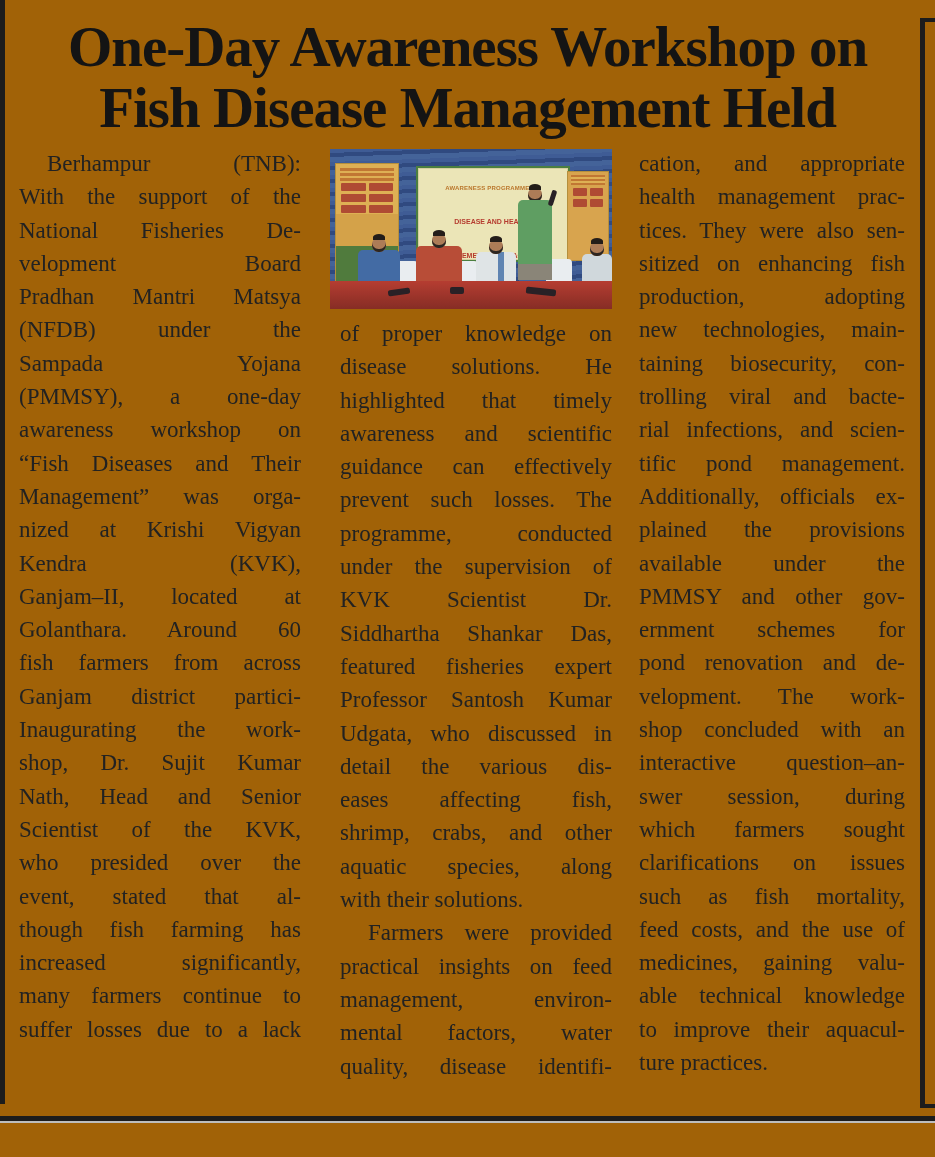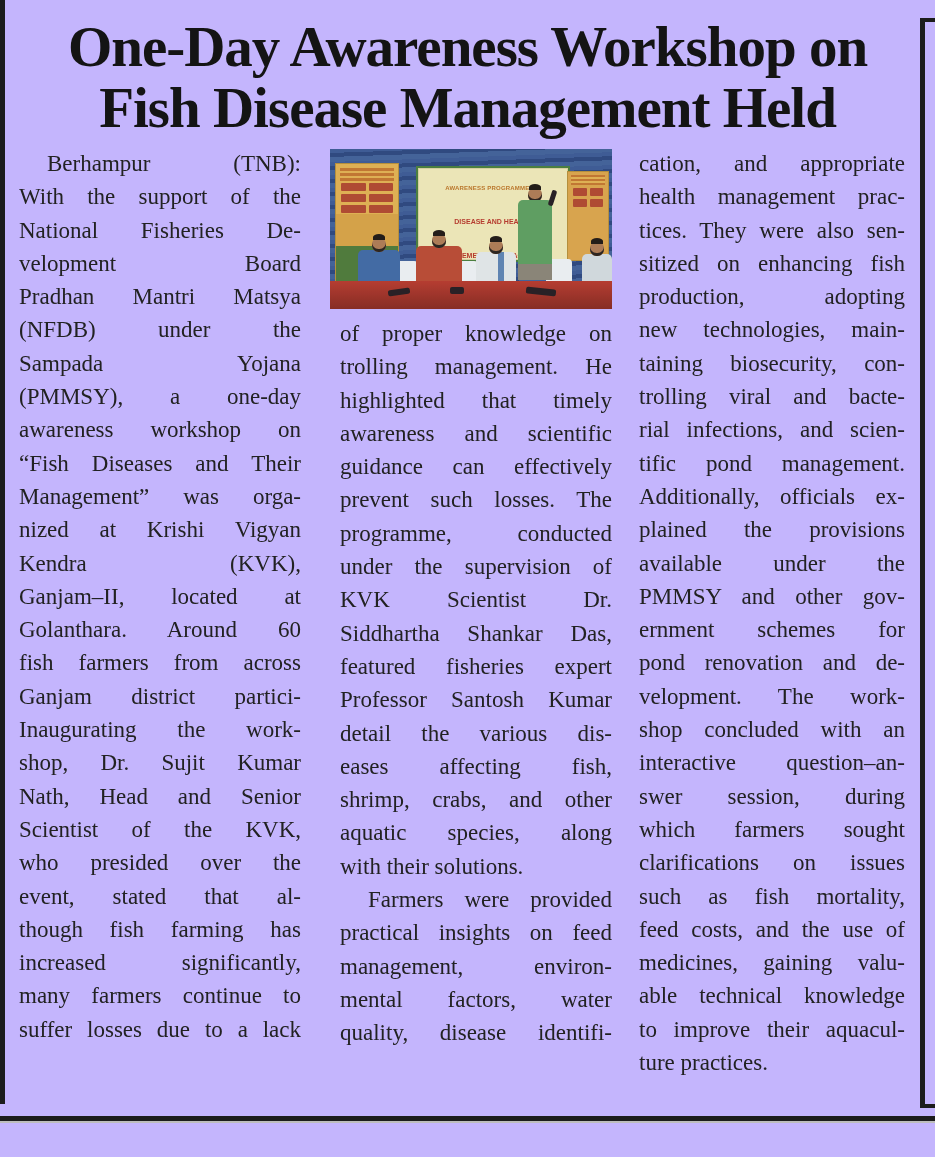--- a/index.html
+++ b/index.html
@@ -1,19 +1,19 @@
 <!DOCTYPE html>
 <html><head>
 <meta charset="utf-8">
 <style>
   html,body{margin:0;padding:0;background:#e8e8e8;}
   .page{
     position:relative;
     width:935px;height:1157px;
-    background:#c4b5fd;
+    background:#a16207;
     font-family:"Liberation Serif", serif;
     color:#1b1b1b;
     overflow:hidden;
     margin:0 auto;
   }
   
   .left-rule{position:absolute;left:0;top:0;width:5px;height:1104px;background:#1c1c1c;}
   .right-frame{position:absolute;right:0;top:18px;width:10px;height:1082px;
     border-left:5px solid #1c1c1c;border-top:4px solid #1c1c1c;border-bottom:4px solid #1c1c1c;}
   .bottom-rule{position:absolute;left:0;top:1116px;width:935px;height:5px;background:#1c1c1c;
@@ -172,31 +172,32 @@
         </div>
 
         <div class="table">
           <span class="obj" style="left:58px;top:8px;width:22px;height:6px;transform:rotate(-8deg);"></span>
           <span class="obj" style="left:120px;top:6px;width:14px;height:7px;"></span>
           <span class="obj" style="left:196px;top:7px;width:30px;height:7px;transform:rotate(6deg);"></span>
         </div>
       </div>
       <div>
           <div class="tl">of proper knowledge on</div>
-          <div class="tl">trolling management. He</div>
+          <div class="tl">disease solutions. He</div>
           <div class="tl">highlighted that timely</div>
           <div class="tl">awareness and scientific</div>
           <div class="tl">guidance can effectively</div>
           <div class="tl">prevent such losses. The</div>
           <div class="tl">programme, conducted</div>
           <div class="tl">under the supervision of</div>
           <div class="tl">KVK Scientist Dr.</div>
           <div class="tl">Siddhartha Shankar Das,</div>
           <div class="tl">featured fisheries expert</div>
           <div class="tl">Professor Santosh Kumar</div>
+          <div class="tl">Udgata, who discussed in</div>
           <div class="tl">detail the various dis-</div>
           <div class="tl">eases affecting fish,</div>
           <div class="tl">shrimp, crabs, and other</div>
           <div class="tl">aquatic species, along</div>
           <div class="tl noj">with their solutions.</div>
           <div class="tl ind">Farmers were provided</div>
           <div class="tl">practical insights on feed</div>
           <div class="tl">management, environ-</div>
           <div class="tl">mental factors, water</div>
           <div class="tl">quality, disease identifi-</div>

